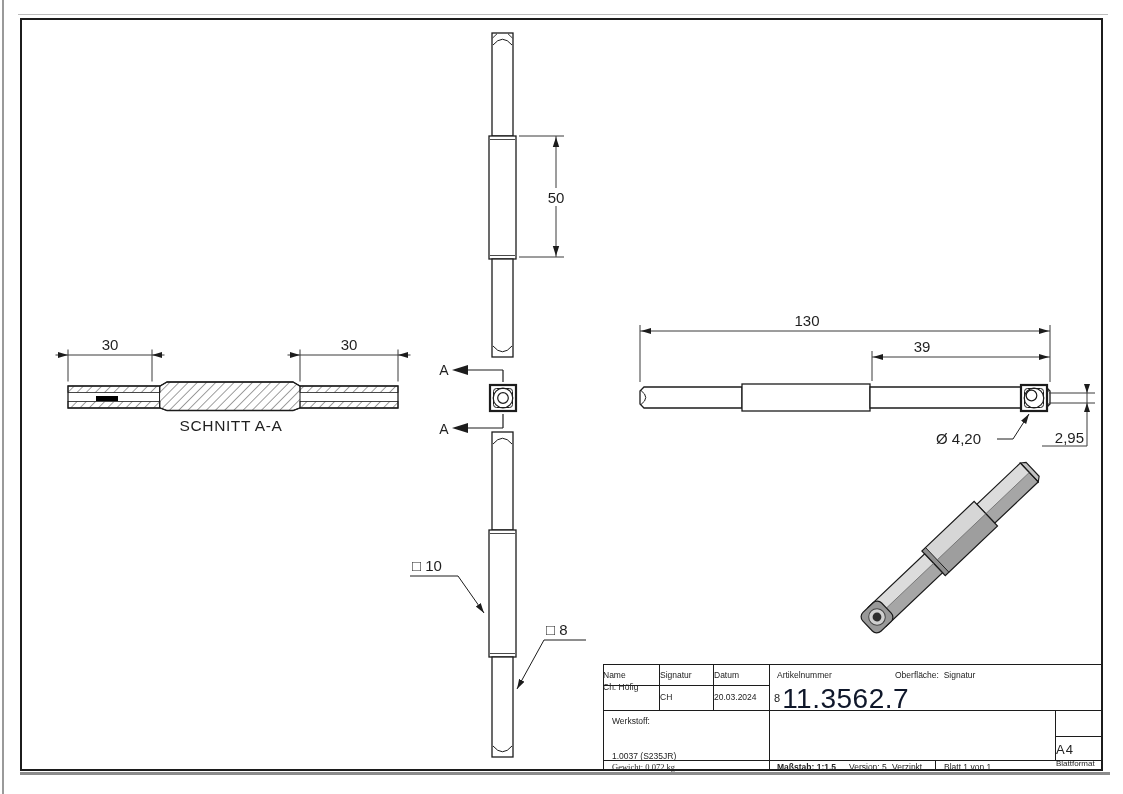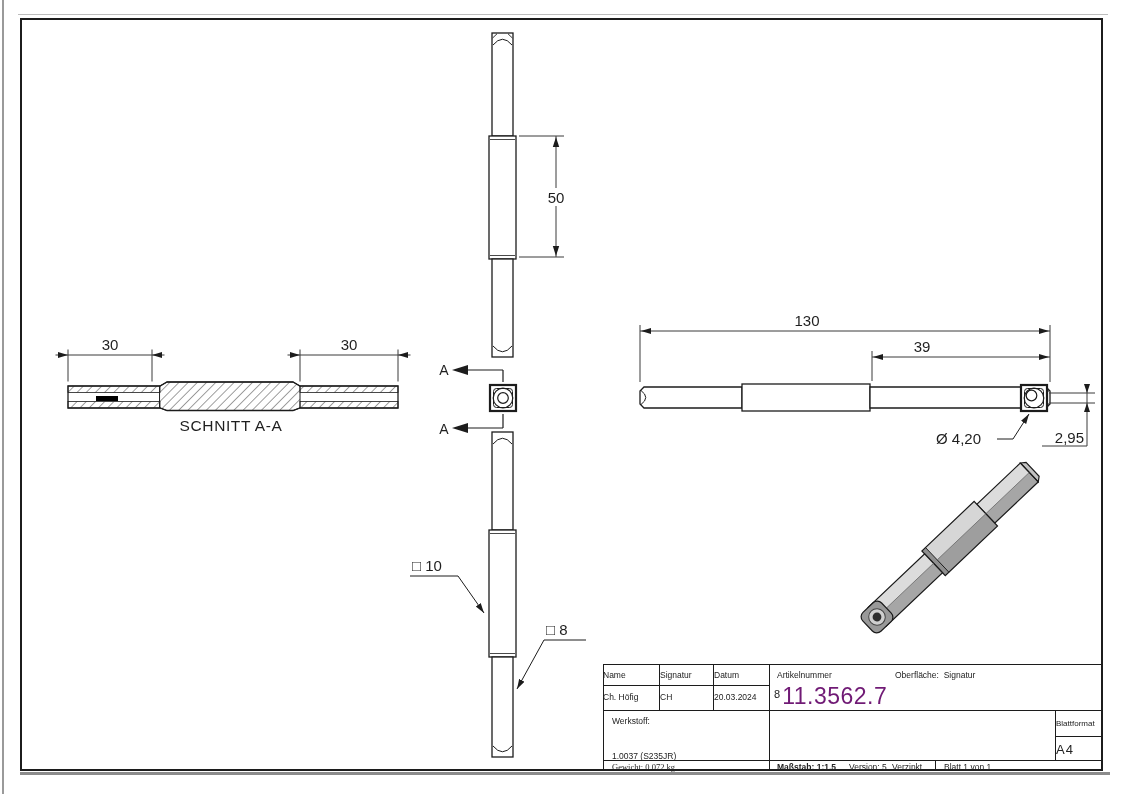--- a/index.html
+++ b/index.html
@@ -7,24 +7,24 @@
         font-family:"Liberation Sans",sans-serif;color:#1a1a1a;}
   .edge{position:absolute;background:#9a9a9a;}
   .border{position:absolute;left:20px;top:18px;width:1083px;height:753px;
           border:2px solid #1c1c1c;box-sizing:border-box;}
   svg{position:absolute;left:0;top:0;}
   
   .tb{position:absolute;left:603px;top:664px;width:500px;height:107px;font-size:8.5px;}
   .tb .ln{position:absolute;background:#1c1c1c;}
   .tb .cell{position:absolute;white-space:nowrap;color:#222;}
   .tb .ctr{}
-  .artnum{font-size:23px;letter-spacing:0.5px;color:#701a75;}
+  .artnum{font-size:28px;letter-spacing:0.5px;color:#0f172a;}
   .artprefix{font-size:11px;vertical-align:6px;margin-right:2px;color:#222;}
   .a4{font-size:13px;letter-spacing:1px;}
-  .fmt{font-size:8px;}
+  .fmt{font-size:8px;margin-top:40px;}
   text{font-family:"Liberation Sans",sans-serif;fill:#1f1f1f;}
   .dim{font-size:15px;}
   .cutletter{font-size:14px;}
   .schnitt{font-size:15.5px;letter-spacing:0.6px;}
 </style>
 </head>
 <body>
 
 <div class="page">
 
@@ -229,21 +229,21 @@
 
     <div class="cell ctr" style="left:0;top:6px;width:56px;">Name</div>
     <div class="cell ctr" style="left:57px;top:6px;width:53px;">Signatur</div>
     <div class="cell ctr" style="left:111px;top:6px;width:55px;">Datum</div>
     <div class="cell" style="left:174px;top:6px;">Artikelnummer</div>
     <div class="cell" style="left:292px;top:6px;">
       <span>Oberfläche:</span>&nbsp;
       <span>Signatur</span>
     </div>
 
-    <div class="cell ctr" style="left:0;top:28px;width:56px;">Ch. Höfig</div>
+    <div class="cell ctr" style="left:0;top:18px;width:56px;">Ch. Höfig</div>
     <div class="cell ctr" style="left:57px;top:28px;width:53px;">CH</div>
     <div class="cell ctr" style="left:111px;top:28px;width:55px;">20.03.2024</div>
     <div class="cell" style="left:171px;top:19px;">
       <span class="artprefix">8</span><span class="artnum">11.3562.7</span>
     </div>
 
     <div class="cell" style="left:9px;top:52px;">Werkstoff:</div>
     <div class="cell" style="left:9px;top:87px;">1.0037 (S235JR)</div>
     <div class="cell ctr fmt" style="left:453px;top:55px;width:47px;">Blattformat</div>
     <div class="cell ctr a4" style="left:453px;top:78px;width:47px;">A4</div>

